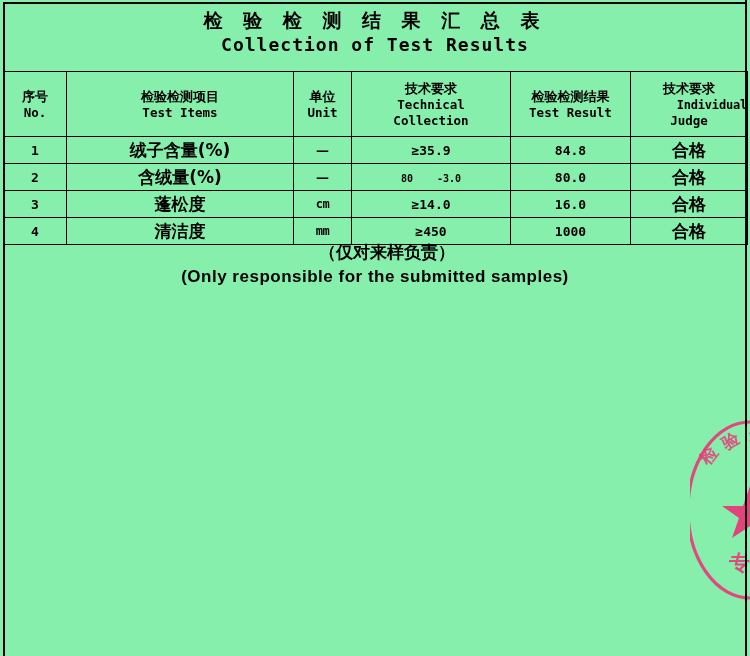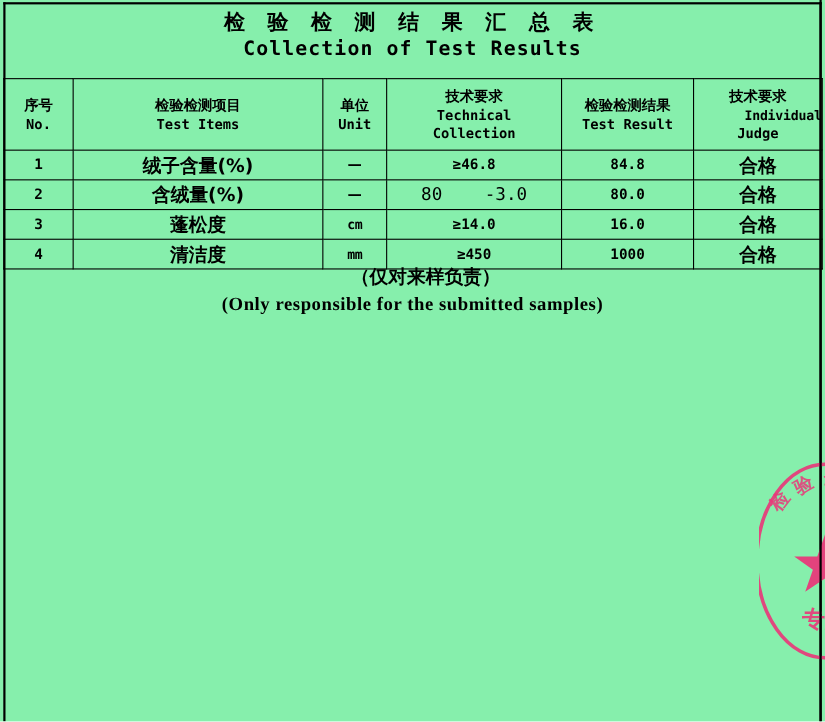--- a/index.html
+++ b/index.html
@@ -125,22 +125,22 @@
   }
   .cell-dash {
     font-family: "DejaVu Sans", serif;
     font-size: 13px;
     font-weight: bold;
   }
   
   .req-tol {
     display: inline-block;
     font-family: "DejaVu Sans Mono", "Liberation Mono", monospace;
-    font-size: 16px;
-    font-weight: normal;
+    font-size: 10px;
+    font-weight: bold;
     white-space: pre;
   }
 
   
   col.c-no     { width: 63px; }
   col.c-item   { width: 227px; }
   col.c-unit   { width: 58px; }
   col.c-req    { width: 159px; }
   col.c-result { width: 120px; }
   col.c-judge  { width: 117px; }
@@ -156,21 +156,21 @@
   }
   .note-cn {
     font-family: "DejaVu Sans", "Liberation Sans", sans-serif;
     font-size: 17px;
     font-weight: bold;
     line-height: 24px;
     white-space: nowrap;
     padding-left: 24px;
   }
   .note-en {
-    font-family: Liberation Serif, serif;
+    font-family: Liberation Sans, sans-serif;
     font-size: 17px;
     font-weight: bold;
     line-height: 26px;
     letter-spacing: 0.5px;
     white-space: nowrap;
   }
 
   
   .stamp {
     position: absolute;
@@ -239,21 +239,21 @@
           <span class="h-en narrow">Individual</span>
           <span class="h-en">Judge</span>
         </th>
       </tr>
     </thead>
     <tbody>
       <tr>
         <td class="cell-num">1</td>
         <td class="cell-cn">绒子含量(%)</td>
         <td class="cell-dash">—</td>
-        <td class="cell-num">≥46.8</td>
+        <td class="cell-num">≥35.9</td>
         <td class="cell-num">84.8</td>
         <td class="cell-cn">合格</td>
       </tr>
       <tr>
         <td class="cell-num">2</td>
         <td class="cell-cn">含绒量(%)</td>
         <td class="cell-dash">—</td>
         <td>
           <span class="req-tol">80    -3.0</span>
         </td>

